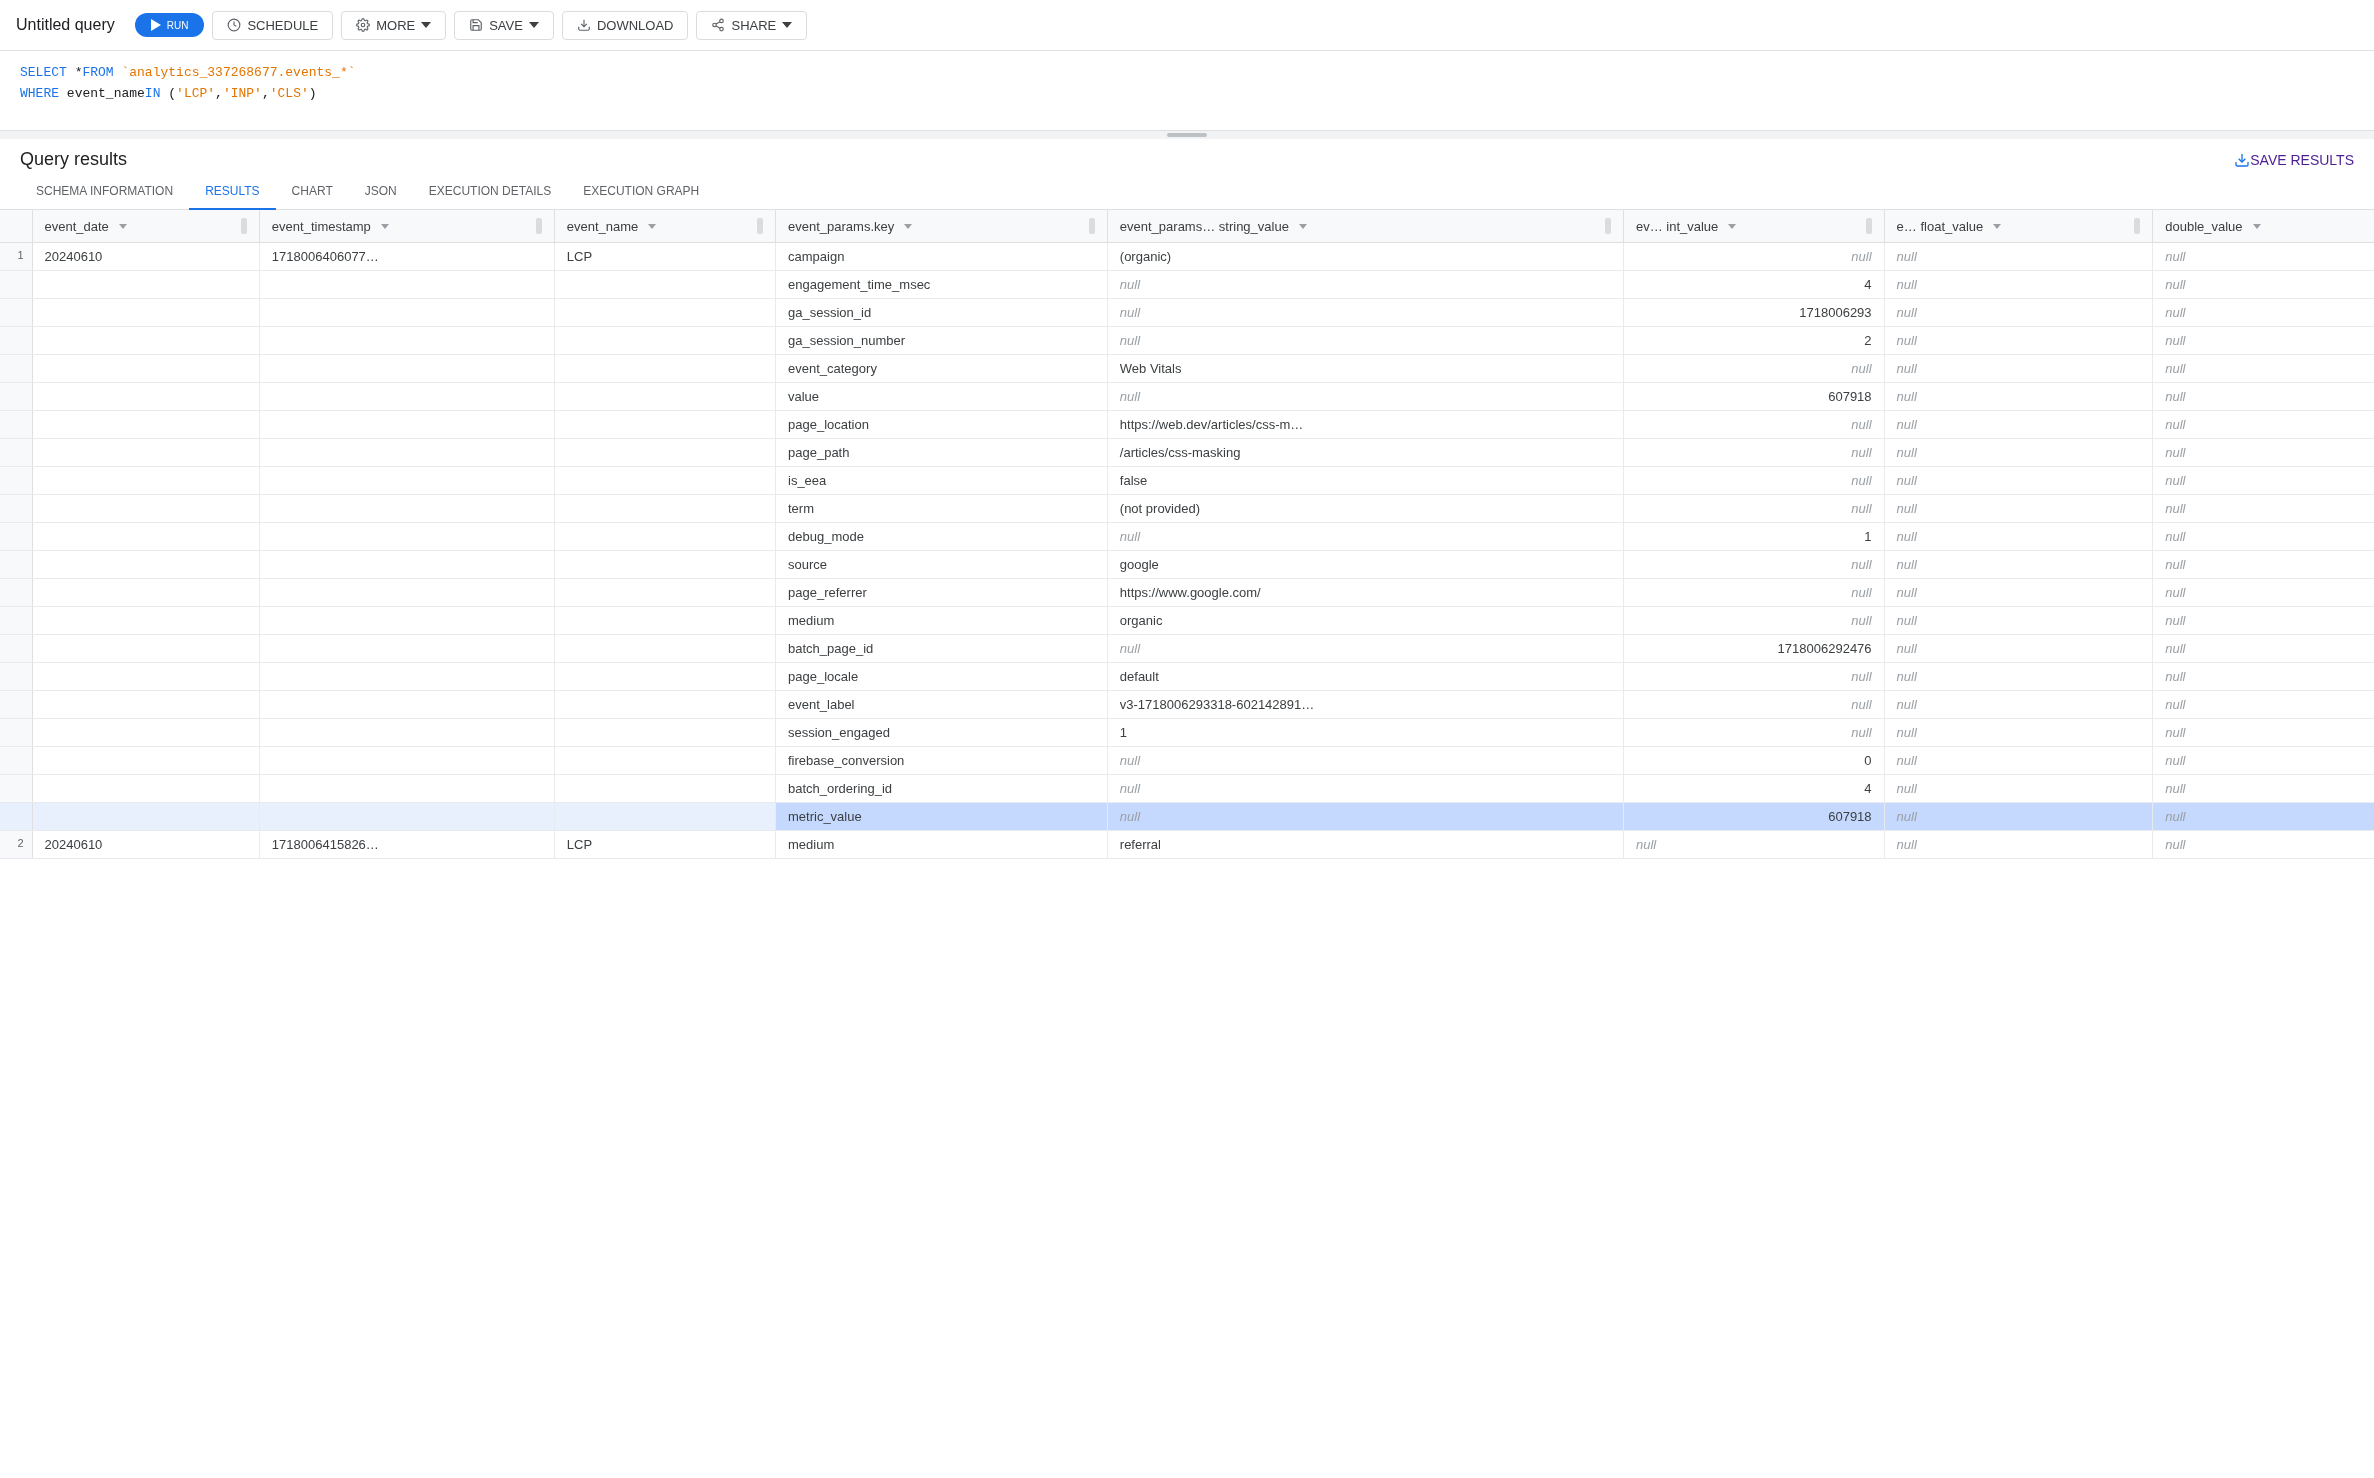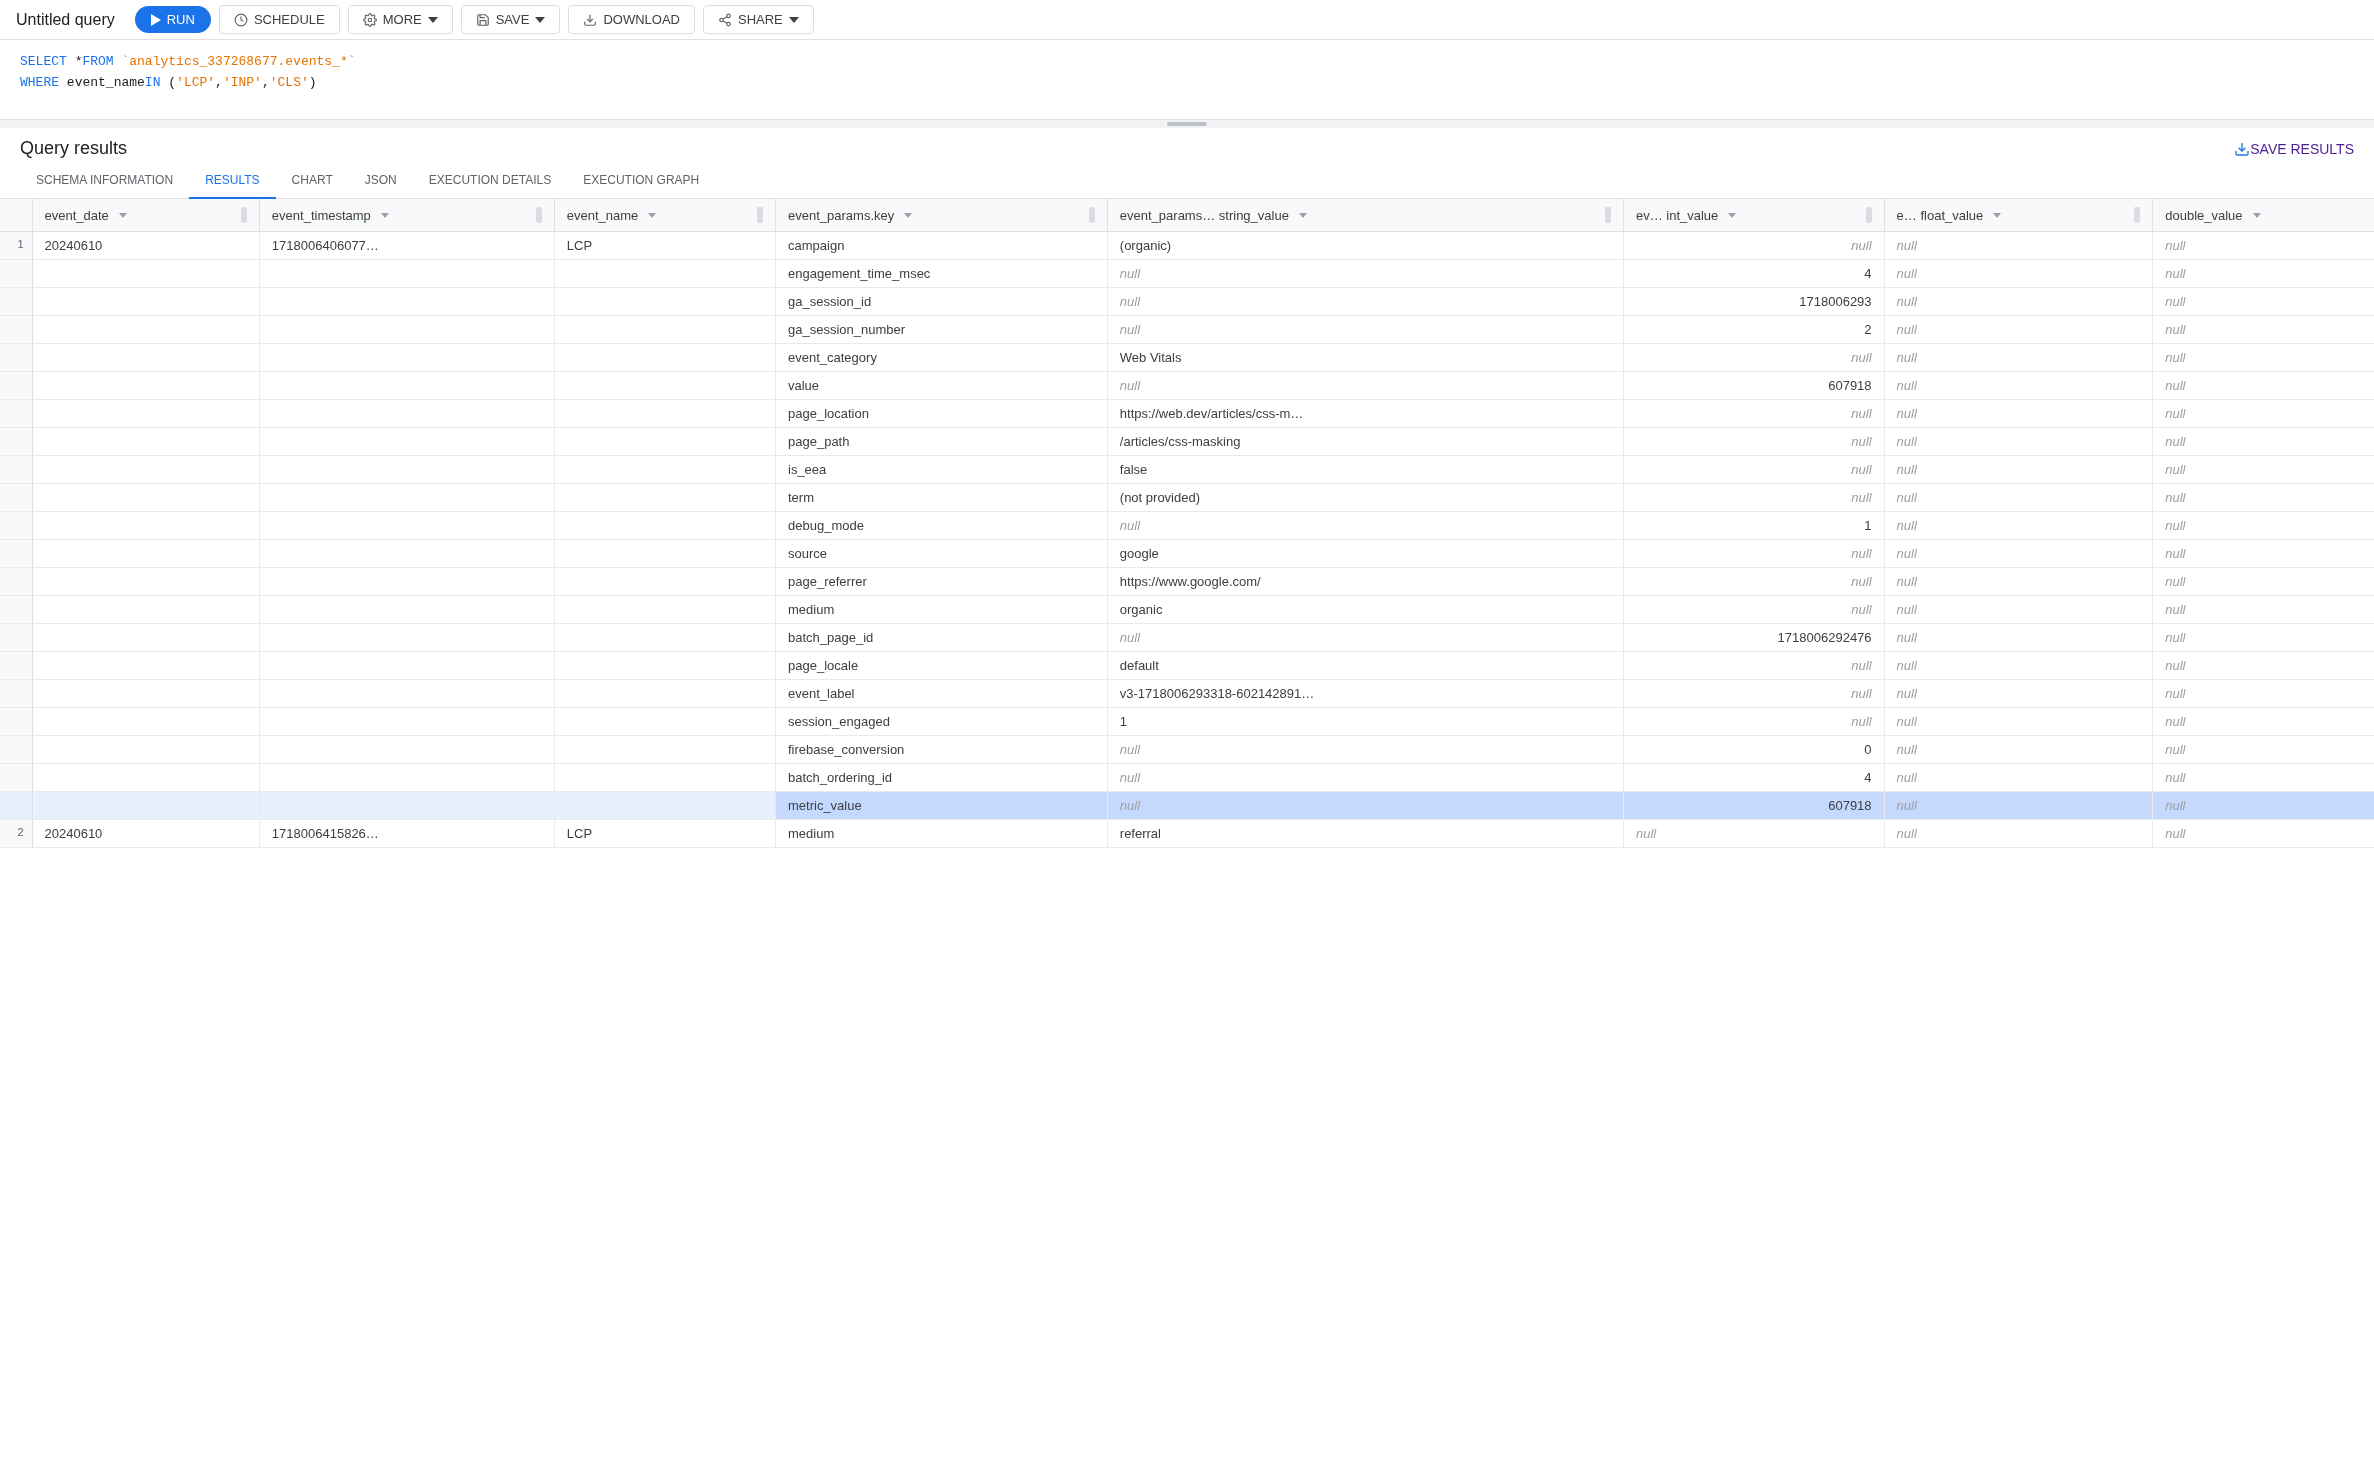--- a/index.html
+++ b/index.html
@@ -10,21 +10,21 @@
       color: #202124;
       overflow: hidden;
       width: 2374px;
       height: 1478px;
     }
 
     
     .top-bar {
       display: flex;
       align-items: center;
-      height: 40px;
+      height: 51px;
       padding: 0 16px;
       border-bottom: 1px solid #e0e0e0;
       gap: 12px;
       background: #fff;
     }
     .title-area {
       display: flex;
       align-items: center;
       gap: 8px;
       flex: 0 0 auto;
@@ -66,21 +66,21 @@
       background: #1a73e8;
       color: #fff;
       border-color: #1a73e8;
       display: flex;
       align-items: center;
       gap: 6px;
       padding: 6px 16px;
       border-radius: 20px;
       border: none;
       cursor: pointer;
-      font-size: 13px;
+      font-size: 10px;
       font-weight: 500;
     }
     .play-icon {
       width: 0; height: 0;
       border-top: 6px solid transparent;
       border-bottom: 6px solid transparent;
       border-left: 10px solid #fff;
       display: inline-block;
     }
 

